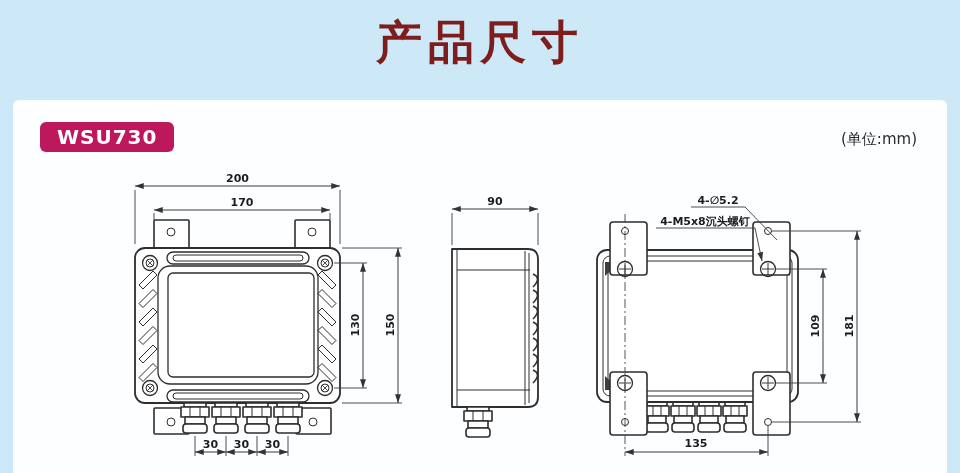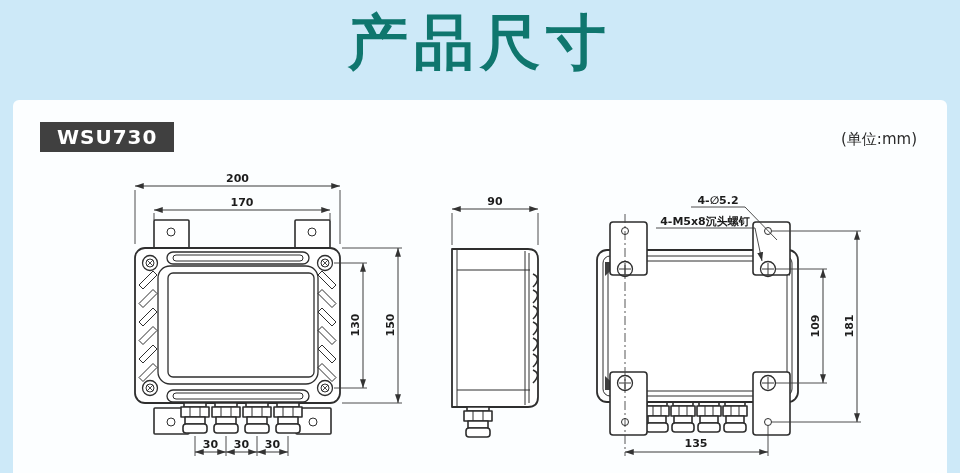--- a/index.html
+++ b/index.html
@@ -3,31 +3,31 @@
 <meta charset="utf-8">
 <style>
   html,body{margin:0;padding:0;}
   body{
     width:960px;height:473px;overflow:hidden;
     background:#cde9f8;
     font-family:"DejaVu Sans","Liberation Sans",sans-serif;
   }
   .header{height:86px;display:flex;align-items:center;justify-content:center;}
   .page-title{
-    font-size:60px;font-weight:700;color:#0f766e;letter-spacing:6px;margin:0;
+    font-size:46px;font-weight:700;color:#7f1d1d;letter-spacing:6px;margin:0;
   }
   .panel{
     position:relative;margin:14px 13px 0 13px;height:400px;
     background:#fcfeff;border-radius:6px 6px 0 0;
   }
   .model-badge{
     position:absolute;left:27px;top:22px;
-    background:#404040;color:#ffffff;
+    background:#be185d;color:#ffffff;
     font-size:20px;font-weight:700;letter-spacing:1px;
-    padding:3px 17px;border-radius:0;
+    padding:3px 17px;border-radius:6px;
   }
   .unit-note{
     position:absolute;right:30px;top:30px;
     font-size:15px;color:#2b2b2b;margin-left:28px;
   }
   .view{position:absolute;}
   #front-view{left:100px;top:70px;}
   #side-view{left:417px;top:70px;}
   #back-view{left:582px;top:80px;}
 

